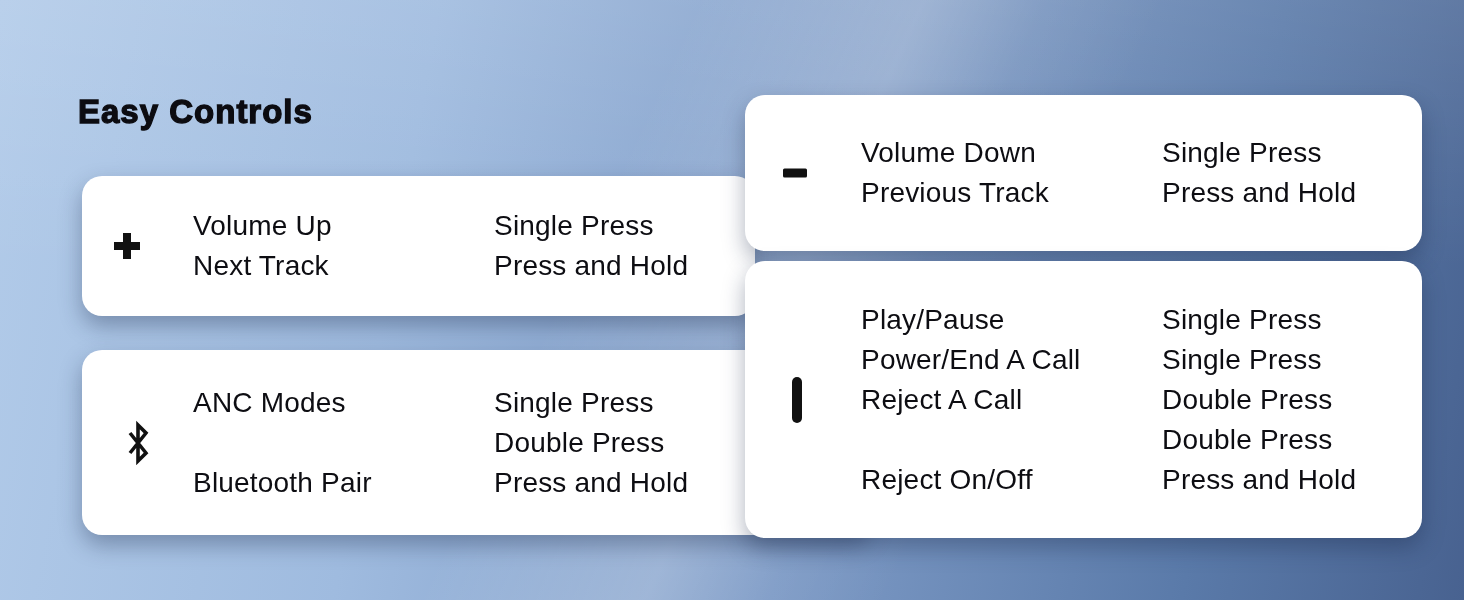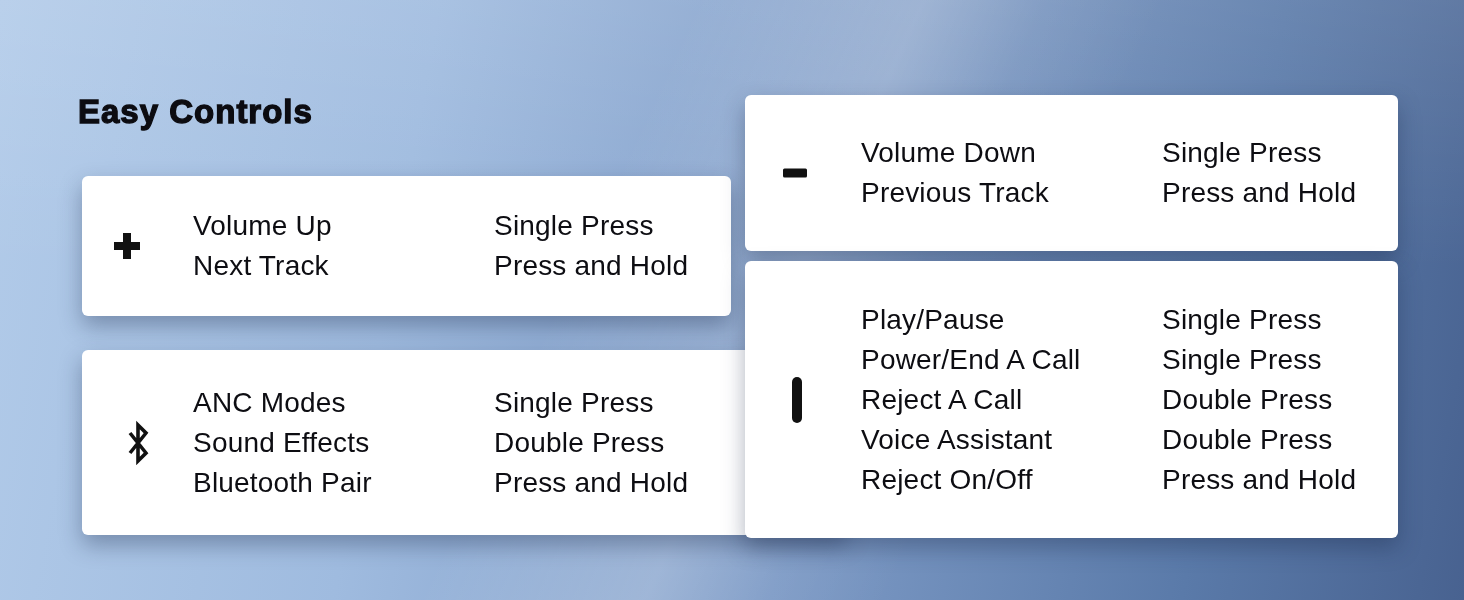--- a/index.html
+++ b/index.html
@@ -19,22 +19,23 @@
     font-size:33px;
     font-weight:bold;
     letter-spacing:1px;
     color:#0c0c11;
     -webkit-text-stroke:1.3px #0c0c11;
     line-height:1.1;
   }
   .card {
     position:absolute;
     background:#ffffff;
-    border-radius:6px;
+    border-radius:20px;
     box-shadow:0 10px 22px rgba(23,38,68,0.35);
+    padding-left:24px;
   }
   #card-vol-up   { left:82px;  top:176px; width:649px; height:140px; }
   #card-bt       { left:82px;  top:350px; width:765px; height:185px; }
   #card-vol-down { left:745px; top:95px;  width:653px; height:156px; }
   #card-mfb      { left:745px; top:261px; width:653px; height:277px; }
 
   .icon-slot {
     position:absolute; top:50%;
     transform:translate(-50%,-50%);
     display:flex; align-items:center; justify-content:center;
@@ -94,21 +95,20 @@
       <svg width="24" height="50" viewBox="0 0 24 50">
         <path d="M4 15 L20 35 L12 43 L12 7 L20 15 L4 35" fill="none" stroke="#111111" stroke-width="3.6" stroke-linejoin="miter"></path>
       </svg>
     </span>
     <div class="rows">
       <div class="row">
         <span class="fn">ANC Modes</span>
         <span class="ges">Single Press</span>
       </div>
       <div class="row">
-        <span class="fn">Sound Effects</span>
         <span class="ges">Double Press</span>
       </div>
       <div class="row">
         <span class="fn">Bluetooth Pair</span>
         <span class="ges">Press and Hold</span>
       </div>
     </div>
   </section>
 
   <section class="card card-right" id="card-vol-down">
@@ -142,21 +142,20 @@
       </div>
       <div class="row">
         <span class="fn">Power/End A Call</span>
         <span class="ges">Single Press</span>
       </div>
       <div class="row">
         <span class="fn">Reject A Call</span>
         <span class="ges">Double Press</span>
       </div>
       <div class="row">
-        <span class="fn">Voice Assistant</span>
         <span class="ges">Double Press</span>
       </div>
       <div class="row">
         <span class="fn">Reject On/Off</span>
         <span class="ges">Press and Hold</span>
       </div>
     </div>
   </section>
 
 </div>

